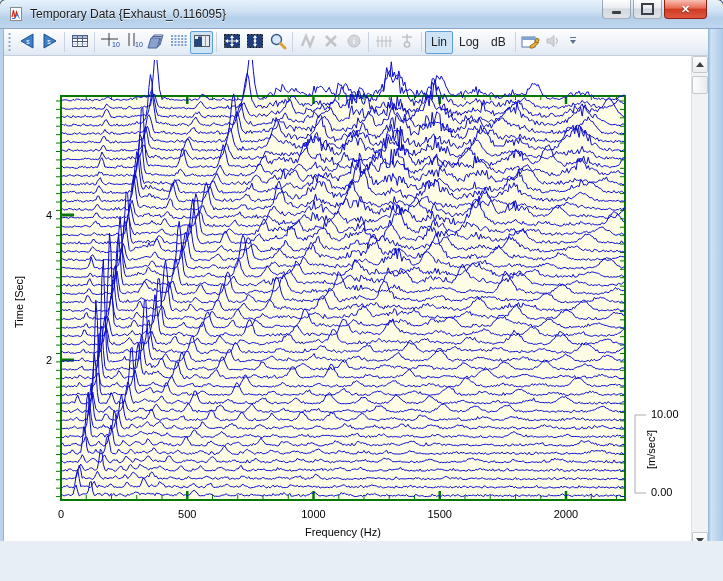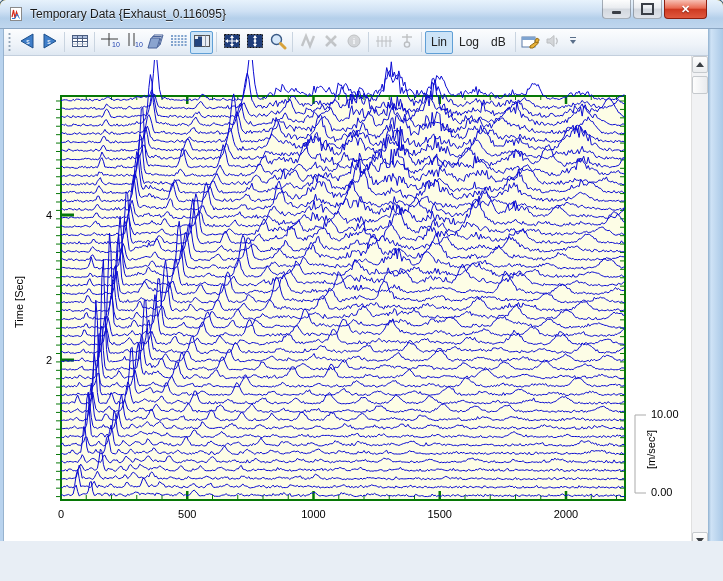--- a/index.html
+++ b/index.html
@@ -479,20 +479,21 @@
           <polyline points="57.0,381.0 58.5,381.5 60.0,381.4 61.5,379.7 63.1,381.1 64.6,381.2 66.1,379.2 67.6,380.1 69.1,379.9 70.6,380.3 72.2,380.3 73.7,379.9 75.2,380.5 76.7,381.3 78.2,379.6 79.7,379.5 81.2,369.4 82.8,343.0 84.3,336.1 85.8,362.1 87.3,378.5 88.8,380.8 90.3,379.7 91.8,380.9 93.4,380.8 94.9,379.1 96.4,377.4 97.9,377.5 99.4,378.3 100.9,381.1 102.5,378.5 104.0,378.6 105.5,380.1 107.0,376.8 108.5,367.2 110.0,354.2 111.5,358.3 113.1,373.2 114.6,379.7 116.1,379.9 117.6,380.7 119.1,379.8 120.6,380.8 122.1,379.3 123.7,378.8 125.2,379.7 126.7,380.5 128.2,380.2 129.7,379.5 131.2,378.4 132.8,378.5 134.3,377.0 135.8,375.9 137.3,375.5 138.8,376.6 140.3,377.2 141.8,377.5 143.4,378.5 144.9,377.2 146.4,377.6 147.9,377.8 149.4,375.7 150.9,376.7 152.4,376.8 154.0,377.8 155.5,378.0 157.0,379.9 158.5,379.6 160.0,379.1 161.5,378.9 163.1,376.7 164.6,378.5 166.1,379.6 167.6,380.3 169.1,380.8 170.6,380.7 172.1,380.8 173.7,380.9 175.2,380.7 176.7,381.5 178.2,381.1 179.7,380.8 181.2,380.5 182.7,381.3 184.3,380.7 185.8,380.3 187.3,378.0 188.8,375.0 190.3,374.0 191.8,374.8 193.3,378.0 194.9,378.2 196.4,380.1 197.9,381.5 199.4,381.1 200.9,380.0 202.4,381.0 204.0,380.7 205.5,380.7 207.0,381.2 208.5,381.3 210.0,380.9 211.5,379.4 213.0,379.1 214.6,378.1 216.1,377.4 217.6,375.4 219.1,377.3 220.6,377.5 222.1,379.7 223.7,380.7 225.2,379.7 226.7,381.4 228.2,381.2 229.7,381.1 231.2,380.4 232.7,381.3 234.3,381.6 235.8,380.7 237.3,381.0 238.8,380.3 240.3,379.3 241.8,378.9 243.3,379.4 244.9,379.4 246.4,378.5 247.9,379.7 249.4,379.9 250.9,380.7 252.4,380.7 253.9,379.9 255.5,380.5 257.0,381.6 258.5,381.6 260.0,380.2 261.5,380.2 263.0,380.7 264.6,380.3 266.1,380.9 267.6,379.3 269.1,378.5 270.6,379.5 272.1,379.0 273.6,379.9 275.2,380.9 276.7,381.1 278.2,381.0 279.7,380.4 281.2,381.0 282.7,380.5 284.3,381.0 285.8,381.3 287.3,381.6 288.8,381.0 290.3,381.1 291.8,380.9 293.3,380.4 294.9,379.0 296.4,379.6 297.9,378.1 299.4,380.0 300.9,379.9 302.4,380.4 303.9,378.4 305.5,380.8 307.0,380.9 308.5,380.1 310.0,381.3 311.5,381.3 313.0,380.0 314.6,380.9 316.1,380.5 317.6,379.5 319.1,379.3 320.6,379.5 322.1,379.4 323.6,379.4 325.2,379.3 326.7,380.2 328.2,379.3 329.7,380.1 331.2,380.0 332.7,380.5 334.2,380.4 335.8,380.6 337.3,380.0 338.8,380.0 340.3,381.1 341.8,379.8 343.3,381.3 344.9,379.4 346.4,379.9 347.9,378.1 349.4,378.9 350.9,378.7 352.4,377.6 353.9,377.4 355.5,380.1 357.0,380.6 358.5,380.2 360.0,380.2 361.5,381.5 363.0,380.8 364.5,379.3 366.1,381.4 367.6,380.1 369.1,380.9 370.6,380.0 372.1,380.9 373.6,379.3 375.1,378.1 376.7,379.4 378.2,379.2 379.7,377.8 381.2,378.9 382.7,380.5 384.2,380.9 385.8,380.9 387.3,380.4 388.8,381.0 390.3,380.7 391.8,380.4 393.3,381.0 394.8,380.8 396.4,381.4 397.9,380.3 399.4,379.4 400.9,380.2 402.4,379.5 403.9,379.0 405.4,380.3 407.0,379.9 408.5,379.2 410.0,381.0 411.5,380.8 413.0,380.6 414.5,381.1 416.1,381.2 417.6,381.6 419.1,381.4 420.6,381.1 422.1,380.5 423.6,381.1 425.1,380.7 426.7,380.5 428.2,378.6 429.7,379.7 431.2,379.7 432.7,378.7 434.2,378.4 435.8,379.2 437.3,380.3 438.8,380.8 440.3,381.4 441.8,380.1 443.3,380.9 444.8,379.6 446.4,380.5 447.9,381.5 449.4,379.9 450.9,380.6 452.4,380.6 453.9,379.4 455.4,379.1 457.0,380.2 458.5,379.1 460.0,380.0 461.5,380.3 463.0,379.9 464.5,380.5 466.1,381.3 467.6,380.7 469.1,381.3 470.6,381.6 472.1,380.9 473.6,380.9 475.1,381.0 476.7,379.4 478.2,381.3 479.7,381.3 481.2,381.4 482.7,381.6 484.2,380.8 485.7,379.9 487.3,380.4 488.8,381.6 490.3,380.4 491.8,380.7 493.3,381.0 494.8,380.9 496.4,381.1 497.9,381.5 499.4,381.0 500.9,380.0 502.4,379.8 503.9,379.3 505.4,378.2 507.0,376.9 508.5,376.6 510.0,375.6 511.5,376.7 513.0,377.7 514.5,378.2 516.0,378.5 517.6,379.1 519.1,380.3 520.6,380.6 522.1,378.8 523.6,381.1 525.1,380.5 526.6,380.1 528.2,379.9 529.7,381.1 531.2,380.4 532.7,381.0 534.2,381.0 535.7,381.2 537.3,380.7 538.8,381.1 540.3,380.7 541.8,380.9 543.3,379.7 544.8,381.1 546.3,380.8 547.9,380.3 549.4,381.5 550.9,381.5 552.4,381.4 553.9,380.5 555.4,380.5 557.0,379.8 558.5,380.9 560.0,379.3 561.5,379.4 563.0,378.2 564.5,378.7 566.0,379.6 567.6,380.5 569.1,380.5 570.6,380.5 572.1,380.5 573.6,380.7 575.1,380.4 576.6,381.5 578.2,380.6 579.7,381.6 581.2,380.6 582.7,381.4 584.2,380.0 585.7,381.2 587.3,380.6 588.8,379.9 590.3,380.4 591.8,380.9 593.3,381.4 594.8,380.8 596.3,380.2 597.9,381.6 599.4,379.6 600.9,380.4 602.4,381.4 603.9,380.1 605.4,380.8 606.9,381.4 608.5,379.5 610.0,379.9 611.5,380.7 613.0,378.8 614.5,380.0 616.0,379.1 617.5,380.4 619.1,379.9 620.6,380.0 "></polyline>
           <polyline points="57.0,389.1 58.5,386.9 60.0,389.6 61.5,389.8 63.1,389.6 64.6,389.1 66.1,389.6 67.6,388.2 69.1,387.8 70.6,387.7 72.2,387.2 73.7,389.0 75.2,389.0 76.7,389.8 78.2,386.7 79.7,385.9 81.2,381.1 82.8,381.0 84.3,386.1 85.8,389.4 87.3,389.8 88.8,389.7 90.3,388.9 91.8,389.1 93.4,386.7 94.9,385.1 96.4,387.8 97.9,388.3 99.4,390.0 100.9,389.4 102.5,388.1 104.0,384.3 105.5,375.4 107.0,369.1 108.5,374.6 110.0,385.4 111.5,389.5 113.1,388.7 114.6,389.6 116.1,388.9 117.6,387.3 119.1,384.3 120.6,386.1 122.1,387.1 123.7,388.7 125.2,389.8 126.7,389.3 128.2,387.8 129.7,387.2 131.2,385.4 132.8,385.9 134.3,386.0 135.8,386.4 137.3,388.2 138.8,388.6 140.3,387.8 141.8,386.8 143.4,382.8 144.9,383.7 146.4,385.8 147.9,388.0 149.4,388.9 150.9,388.9 152.4,388.7 154.0,387.9 155.5,386.5 157.0,386.3 158.5,386.0 160.0,388.0 161.5,387.7 163.1,387.7 164.6,389.4 166.1,387.3 167.6,389.5 169.1,389.8 170.6,389.7 172.1,389.1 173.7,388.0 175.2,389.2 176.7,389.1 178.2,387.3 179.7,384.5 181.2,381.7 182.7,380.2 184.3,384.7 185.8,386.1 187.3,389.2 188.8,389.1 190.3,388.9 191.8,389.8 193.3,389.4 194.9,389.9 196.4,389.3 197.9,388.4 199.4,390.0 200.9,389.9 202.4,389.4 204.0,386.3 205.5,386.6 207.0,384.9 208.5,386.5 210.0,387.5 211.5,388.4 213.0,388.7 214.6,389.7 216.1,389.2 217.6,390.1 219.1,389.1 220.6,389.9 222.1,388.6 223.7,387.0 225.2,388.2 226.7,389.2 228.2,388.0 229.7,387.1 231.2,387.0 232.7,386.7 234.3,386.0 235.8,387.2 237.3,388.6 238.8,389.6 240.3,389.7 241.8,389.3 243.3,390.0 244.9,389.7 246.4,388.5 247.9,389.6 249.4,387.3 250.9,388.8 252.4,387.6 253.9,386.7 255.5,384.2 257.0,382.1 258.5,384.4 260.0,386.0 261.5,388.1 263.0,388.5 264.6,388.4 266.1,388.8 267.6,388.9 269.1,389.3 270.6,388.9 272.1,389.6 273.6,389.9 275.2,389.0 276.7,386.3 278.2,385.5 279.7,386.9 281.2,385.8 282.7,385.8 284.3,386.0 285.8,387.4 287.3,387.8 288.8,389.4 290.3,389.2 291.8,388.7 293.3,390.0 294.9,389.3 296.4,388.9 297.9,387.7 299.4,389.2 300.9,389.1 302.4,389.3 303.9,387.0 305.5,387.7 307.0,386.7 308.5,387.0 310.0,387.7 311.5,388.7 313.0,388.8 314.6,389.8 316.1,389.9 317.6,389.9 319.1,389.6 320.6,389.0 322.1,388.4 323.6,389.2 325.2,388.0 326.7,387.7 328.2,387.8 329.7,386.6 331.2,384.6 332.7,386.2 334.2,385.4 335.8,387.4 337.3,387.2 338.8,389.3 340.3,387.9 341.8,389.4 343.3,388.9 344.9,388.3 346.4,390.0 347.9,387.2 349.4,389.5 350.9,389.2 352.4,386.5 353.9,385.3 355.5,386.1 357.0,387.4 358.5,386.4 360.0,387.6 361.5,387.0 363.0,389.0 364.5,388.5 366.1,389.3 367.6,389.8 369.1,388.7 370.6,389.0 372.1,389.4 373.6,388.5 375.1,389.7 376.7,389.2 378.2,389.4 379.7,387.9 381.2,388.4 382.7,388.9 384.2,387.5 385.8,389.1 387.3,387.0 388.8,387.6 390.3,388.0 391.8,388.8 393.3,388.9 394.8,389.5 396.4,388.8 397.9,388.2 399.4,387.6 400.9,387.2 402.4,386.6 403.9,386.8 405.4,385.7 407.0,385.2 408.5,385.6 410.0,385.1 411.5,387.0 413.0,387.7 414.5,388.3 416.1,389.4 417.6,389.5 419.1,389.9 420.6,389.7 422.1,386.7 423.6,389.4 425.1,389.4 426.7,389.0 428.2,388.3 429.7,387.3 431.2,387.0 432.7,387.9 434.2,387.6 435.8,387.3 437.3,388.8 438.8,389.2 440.3,388.0 441.8,389.7 443.3,388.3 444.8,388.3 446.4,388.5 447.9,389.0 449.4,389.6 450.9,389.2 452.4,389.4 453.9,390.0 455.4,389.1 457.0,388.8 458.5,388.8 460.0,388.4 461.5,389.1 463.0,387.9 464.5,389.1 466.1,389.8 467.6,389.8 469.1,389.3 470.6,389.6 472.1,388.9 473.6,389.6 475.1,389.6 476.7,389.5 478.2,388.7 479.7,388.5 481.2,388.3 482.7,388.3 484.2,388.8 485.7,388.5 487.3,388.2 488.8,388.5 490.3,389.7 491.8,389.7 493.3,389.6 494.8,389.3 496.4,390.0 497.9,389.3 499.4,390.0 500.9,388.8 502.4,388.3 503.9,389.7 505.4,389.9 507.0,389.7 508.5,387.7 510.0,389.2 511.5,389.0 513.0,389.2 514.5,389.3 516.0,387.5 517.6,389.6 519.1,389.6 520.6,389.7 522.1,388.0 523.6,389.5 525.1,388.3 526.6,388.0 528.2,388.6 529.7,388.7 531.2,387.9 532.7,387.1 534.2,388.0 535.7,387.8 537.3,387.3 538.8,386.6 540.3,389.2 541.8,389.6 543.3,389.6 544.8,388.7 546.3,388.8 547.9,388.6 549.4,389.5 550.9,389.4 552.4,389.8 553.9,389.9 555.4,389.0 557.0,388.8 558.5,390.1 560.0,389.5 561.5,389.9 563.0,390.0 564.5,389.7 566.0,390.0 567.6,389.1 569.1,389.8 570.6,388.7 572.1,388.7 573.6,387.6 575.1,387.6 576.6,385.1 578.2,384.6 579.7,386.3 581.2,386.0 582.7,385.4 584.2,384.8 585.7,385.3 587.3,387.3 588.8,386.7 590.3,388.1 591.8,387.0 593.3,389.4 594.8,388.1 596.3,389.7 597.9,389.2 599.4,389.8 600.9,389.2 602.4,388.8 603.9,389.3 605.4,387.2 606.9,388.2 608.5,388.1 610.0,390.1 611.5,388.6 613.0,389.0 614.5,390.0 616.0,390.0 617.5,389.2 619.1,388.0 620.6,389.7 "></polyline>
           <polyline points="57.0,398.2 58.5,397.5 60.0,398.3 61.5,398.2 63.1,397.8 64.6,396.3 66.1,397.0 67.6,394.2 69.1,394.3 70.6,396.7 72.2,397.7 73.7,398.2 75.2,396.3 76.7,396.3 78.2,386.6 79.7,370.6 81.2,372.9 82.8,391.0 84.3,396.3 85.8,396.0 87.3,396.9 88.8,397.4 90.3,396.4 91.8,393.4 93.4,396.1 94.9,396.1 96.4,397.7 97.9,397.4 99.4,396.9 100.9,393.1 102.5,382.1 104.0,379.6 105.5,386.9 107.0,395.6 108.5,397.5 110.0,397.5 111.5,398.1 113.1,396.3 114.6,393.0 116.1,395.0 117.6,396.4 119.1,396.6 120.6,397.7 122.1,397.7 123.7,397.0 125.2,394.8 126.7,392.9 128.2,394.5 129.7,396.3 131.2,397.7 132.8,395.8 134.3,397.0 135.8,396.3 137.3,396.7 138.8,395.4 140.3,395.1 141.8,396.7 143.4,397.0 144.9,395.9 146.4,395.0 147.9,394.6 149.4,391.9 150.9,392.6 152.4,395.1 154.0,396.6 155.5,397.5 157.0,397.3 158.5,396.3 160.0,396.0 161.5,396.2 163.1,397.9 164.6,397.7 166.1,396.8 167.6,396.3 169.1,397.7 170.6,396.3 172.1,395.6 173.7,394.1 175.2,395.0 176.7,396.6 178.2,397.4 179.7,396.6 181.2,397.3 182.7,398.0 184.3,398.3 185.8,396.9 187.3,398.3 188.8,396.9 190.3,397.7 191.8,396.3 193.3,396.8 194.9,395.3 196.4,394.7 197.9,395.1 199.4,395.4 200.9,397.0 202.4,396.7 204.0,398.3 205.5,398.4 207.0,395.7 208.5,396.1 210.0,398.4 211.5,398.3 213.0,397.0 214.6,397.3 216.1,395.4 217.6,394.2 219.1,391.7 220.6,389.9 222.1,392.1 223.7,394.7 225.2,395.6 226.7,396.6 228.2,398.1 229.7,397.9 231.2,398.2 232.7,398.4 234.3,398.4 235.8,395.9 237.3,395.9 238.8,397.5 240.3,395.4 241.8,394.2 243.3,393.2 244.9,394.8 246.4,395.2 247.9,396.3 249.4,397.2 250.9,398.4 252.4,397.0 253.9,396.5 255.5,397.3 257.0,396.1 258.5,397.7 260.0,397.7 261.5,397.4 263.0,396.8 264.6,396.1 266.1,394.1 267.6,394.5 269.1,394.9 270.6,395.8 272.1,396.0 273.6,395.1 275.2,396.8 276.7,397.6 278.2,397.8 279.7,398.0 281.2,397.0 282.7,396.9 284.3,396.9 285.8,397.0 287.3,395.9 288.8,395.4 290.3,395.1 291.8,395.8 293.3,395.1 294.9,395.6 296.4,397.2 297.9,396.2 299.4,397.2 300.9,397.2 302.4,397.7 303.9,397.0 305.5,397.0 307.0,396.5 308.5,395.2 310.0,395.3 311.5,394.1 313.0,393.6 314.6,393.0 316.1,393.8 317.6,395.5 319.1,396.0 320.6,397.0 322.1,397.2 323.6,396.9 325.2,398.0 326.7,396.8 328.2,396.6 329.7,396.4 331.2,397.5 332.7,397.1 334.2,394.8 335.8,394.8 337.3,395.7 338.8,395.9 340.3,395.0 341.8,396.8 343.3,396.7 344.9,396.5 346.4,398.0 347.9,397.6 349.4,398.0 350.9,397.7 352.4,398.0 353.9,395.6 355.5,396.5 357.0,396.6 358.5,396.6 360.0,394.5 361.5,396.8 363.0,397.0 364.5,395.1 366.1,397.2 367.6,397.5 369.1,398.2 370.6,397.0 372.1,398.3 373.6,398.1 375.1,397.4 376.7,397.2 378.2,397.6 379.7,396.7 381.2,395.2 382.7,394.3 384.2,397.4 385.8,396.4 387.3,396.6 388.8,397.6 390.3,398.0 391.8,397.9 393.3,398.1 394.8,398.0 396.4,398.1 397.9,397.6 399.4,397.6 400.9,396.9 402.4,396.8 403.9,396.1 405.4,394.7 407.0,395.5 408.5,395.5 410.0,395.7 411.5,396.9 413.0,397.2 414.5,397.2 416.1,396.9 417.6,397.5 419.1,397.8 420.6,397.7 422.1,398.1 423.6,397.9 425.1,398.1 426.7,397.4 428.2,397.6 429.7,398.1 431.2,398.3 432.7,397.2 434.2,397.8 435.8,398.3 437.3,398.0 438.8,396.7 440.3,397.5 441.8,397.5 443.3,396.3 444.8,397.8 446.4,396.8 447.9,397.9 449.4,396.0 450.9,396.9 452.4,395.2 453.9,397.2 455.4,397.5 457.0,396.2 458.5,397.1 460.0,396.3 461.5,397.8 463.0,397.3 464.5,397.4 466.1,396.6 467.6,397.2 469.1,398.1 470.6,397.0 472.1,397.9 473.6,397.9 475.1,396.2 476.7,397.9 478.2,397.3 479.7,398.1 481.2,396.7 482.7,398.0 484.2,398.3 485.7,397.9 487.3,397.3 488.8,397.2 490.3,396.4 491.8,397.5 493.3,396.8 494.8,397.0 496.4,397.7 497.9,395.9 499.4,397.6 500.9,397.5 502.4,397.0 503.9,396.3 505.4,397.5 507.0,398.0 508.5,396.7 510.0,396.4 511.5,398.3 513.0,398.0 514.5,398.1 516.0,397.0 517.6,397.2 519.1,397.8 520.6,396.6 522.1,397.8 523.6,398.4 525.1,396.2 526.6,398.5 528.2,398.5 529.7,398.3 531.2,396.3 532.7,396.1 534.2,398.1 535.7,396.8 537.3,397.0 538.8,396.7 540.3,397.8 541.8,397.4 543.3,396.8 544.8,397.4 546.3,397.3 547.9,396.4 549.4,397.2 550.9,396.7 552.4,396.2 553.9,397.3 555.4,397.5 557.0,398.2 558.5,398.3 560.0,397.9 561.5,397.3 563.0,396.2 564.5,397.9 566.0,397.9 567.6,397.4 569.1,397.5 570.6,397.3 572.1,397.5 573.6,397.9 575.1,397.5 576.6,398.0 578.2,397.5 579.7,397.3 581.2,395.8 582.7,397.4 584.2,395.7 585.7,396.9 587.3,394.5 588.8,394.7 590.3,395.3 591.8,394.7 593.3,394.8 594.8,394.7 596.3,395.2 597.9,394.2 599.4,395.3 600.9,394.7 602.4,397.3 603.9,396.9 605.4,396.1 606.9,397.0 608.5,397.5 610.0,397.2 611.5,398.5 613.0,397.4 614.5,397.7 616.0,398.4 617.5,396.4 619.1,398.3 620.6,397.2 "></polyline>
           <polyline points="57.0,405.0 58.5,405.3 60.0,406.8 61.5,406.7 63.1,405.5 64.6,405.9 66.1,405.4 67.6,405.7 69.1,406.2 70.6,405.5 72.2,405.7 73.7,406.5 75.2,404.0 76.7,402.6 78.2,398.7 79.7,400.9 81.2,405.0 82.8,406.5 84.3,405.5 85.8,404.3 87.3,403.0 88.8,402.4 90.3,402.9 91.8,403.8 93.4,405.9 94.9,405.3 96.4,406.5 97.9,404.1 99.4,399.8 100.9,399.2 102.5,402.9 104.0,404.8 105.5,406.6 107.0,406.7 108.5,404.4 110.0,403.8 111.5,404.3 113.1,403.9 114.6,406.2 116.1,406.8 117.6,405.9 119.1,404.9 120.6,402.0 122.1,400.0 123.7,401.8 125.2,402.9 126.7,404.0 128.2,406.3 129.7,405.6 131.2,402.5 132.8,403.1 134.3,403.7 135.8,404.7 137.3,405.4 138.8,404.7 140.3,404.2 141.8,402.2 143.4,400.2 144.9,400.0 146.4,402.1 147.9,404.1 149.4,405.4 150.9,404.0 152.4,404.1 154.0,406.0 155.5,404.8 157.0,405.2 158.5,405.4 160.0,405.7 161.5,405.0 163.1,401.1 164.6,400.2 166.1,400.0 167.6,402.4 169.1,404.8 170.6,405.7 172.1,406.3 173.7,406.9 175.2,406.0 176.7,406.7 178.2,405.7 179.7,404.6 181.2,405.5 182.7,403.7 184.3,404.4 185.8,404.5 187.3,403.8 188.8,404.6 190.3,404.7 191.8,405.6 193.3,406.7 194.9,406.2 196.4,405.6 197.9,405.1 199.4,405.5 200.9,406.3 202.4,406.6 204.0,404.6 205.5,402.9 207.0,401.5 208.5,400.7 210.0,401.7 211.5,403.4 213.0,405.8 214.6,405.3 216.1,406.1 217.6,406.0 219.1,405.0 220.6,405.6 222.1,406.0 223.7,406.2 225.2,404.6 226.7,405.9 228.2,404.4 229.7,404.3 231.2,403.9 232.7,405.8 234.3,405.2 235.8,406.7 237.3,406.1 238.8,406.5 240.3,405.9 241.8,406.8 243.3,403.8 244.9,406.6 246.4,406.5 247.9,404.4 249.4,404.8 250.9,402.6 252.4,402.7 253.9,404.1 255.5,405.0 257.0,406.2 258.5,405.7 260.0,405.6 261.5,406.8 263.0,405.7 264.6,406.3 266.1,406.5 267.6,406.1 269.1,404.2 270.6,404.7 272.1,403.5 273.6,404.2 275.2,405.2 276.7,405.3 278.2,405.7 279.7,405.0 281.2,406.4 282.7,406.7 284.3,406.2 285.8,405.0 287.3,405.8 288.8,405.7 290.3,405.2 291.8,404.5 293.3,402.4 294.9,403.5 296.4,403.8 297.9,404.3 299.4,403.2 300.9,405.1 302.4,405.4 303.9,405.8 305.5,406.2 307.0,405.3 308.5,406.2 310.0,405.6 311.5,403.2 313.0,404.8 314.6,404.7 316.1,403.1 317.6,403.5 319.1,404.5 320.6,405.4 322.1,405.5 323.6,405.1 325.2,406.0 326.7,406.9 328.2,405.5 329.7,406.5 331.2,405.9 332.7,405.0 334.2,405.5 335.8,404.6 337.3,405.4 338.8,405.3 340.3,405.2 341.8,405.2 343.3,405.7 344.9,405.0 346.4,406.5 347.9,406.2 349.4,405.5 350.9,405.4 352.4,403.9 353.9,405.2 355.5,404.9 357.0,404.9 358.5,404.3 360.0,404.6 361.5,403.4 363.0,405.5 364.5,405.0 366.1,405.6 367.6,405.9 369.1,405.2 370.6,405.9 372.1,406.1 373.6,406.2 375.1,405.0 376.7,404.5 378.2,403.5 379.7,402.2 381.2,402.5 382.7,403.2 384.2,402.6 385.8,403.5 387.3,404.4 388.8,405.9 390.3,405.6 391.8,405.8 393.3,405.6 394.8,405.4 396.4,405.1 397.9,406.1 399.4,405.9 400.9,406.1 402.4,406.2 403.9,406.2 405.4,406.7 407.0,404.9 408.5,405.5 410.0,406.5 411.5,406.4 413.0,405.3 414.5,406.5 416.1,405.7 417.6,405.7 419.1,405.3 420.6,404.9 422.1,403.8 423.6,404.2 425.1,403.2 426.7,403.5 428.2,403.6 429.7,404.7 431.2,404.9 432.7,405.4 434.2,405.8 435.8,406.8 437.3,406.1 438.8,406.7 440.3,406.3 441.8,406.7 443.3,405.9 444.8,406.5 446.4,406.2 447.9,405.3 449.4,405.8 450.9,405.1 452.4,406.1 453.9,406.2 455.4,405.9 457.0,406.2 458.5,405.4 460.0,404.9 461.5,405.3 463.0,403.6 464.5,402.8 466.1,402.9 467.6,402.3 469.1,402.1 470.6,403.9 472.1,403.9 473.6,403.1 475.1,404.1 476.7,404.3 478.2,404.5 479.7,405.8 481.2,405.6 482.7,405.2 484.2,406.7 485.7,406.3 487.3,405.3 488.8,405.8 490.3,404.6 491.8,406.7 493.3,406.1 494.8,406.5 496.4,406.6 497.9,406.6 499.4,406.4 500.9,405.5 502.4,406.4 503.9,406.4 505.4,406.1 507.0,405.5 508.5,403.3 510.0,403.7 511.5,404.9 513.0,404.8 514.5,405.5 516.0,405.5 517.6,405.5 519.1,404.8 520.6,406.2 522.1,406.7 523.6,406.7 525.1,406.5 526.6,406.4 528.2,405.7 529.7,406.2 531.2,406.2 532.7,405.9 534.2,406.5 535.7,405.9 537.3,406.6 538.8,404.8 540.3,403.9 541.8,406.4 543.3,406.0 544.8,406.0 546.3,405.3 547.9,403.0 549.4,404.1 550.9,402.1 552.4,403.8 553.9,402.8 555.4,403.8 557.0,403.9 558.5,403.2 560.0,404.5 561.5,404.8 563.0,405.9 564.5,406.2 566.0,404.6 567.6,406.5 569.1,404.5 570.6,405.6 572.1,405.9 573.6,405.9 575.1,406.0 576.6,405.9 578.2,406.4 579.7,406.8 581.2,406.0 582.7,406.8 584.2,405.5 585.7,404.6 587.3,405.1 588.8,405.7 590.3,405.3 591.8,406.5 593.3,405.3 594.8,405.1 596.3,405.6 597.9,405.1 599.4,406.6 600.9,406.4 602.4,404.2 603.9,406.7 605.4,405.8 606.9,406.6 608.5,406.9 610.0,403.9 611.5,406.4 613.0,406.8 614.5,406.2 616.0,405.8 617.5,406.8 619.1,405.5 620.6,405.9 "></polyline>
           <polyline points="57.0,414.0 58.5,414.8 60.0,414.7 61.5,413.6 63.1,415.2 64.6,413.0 66.1,413.0 67.6,413.4 69.1,414.9 70.6,414.5 72.2,415.1 73.7,413.6 75.2,411.8 76.7,408.1 78.2,410.2 79.7,413.1 81.2,414.7 82.8,413.7 84.3,413.6 85.8,412.2 87.3,411.8 88.8,412.6 90.3,414.0 91.8,413.9 93.4,412.4 94.9,404.1 96.4,393.0 97.9,395.6 99.4,408.3 100.9,413.7 102.5,414.9 104.0,412.4 105.5,412.8 107.0,413.2 108.5,413.3 110.0,414.9 111.5,415.2 113.1,413.7 114.6,412.0 116.1,410.4 117.6,410.4 119.1,413.4 120.6,413.6 122.1,414.8 123.7,413.0 125.2,409.5 126.7,408.5 128.2,410.5 129.7,412.2 131.2,412.9 132.8,412.8 134.3,411.1 135.8,408.2 137.3,409.4 138.8,410.2 140.3,411.3 141.8,411.6 143.4,412.7 144.9,414.1 146.4,411.9 147.9,413.1 149.4,411.7 150.9,411.6 152.4,412.0 154.0,411.7 155.5,409.9 157.0,410.5 158.5,412.1 160.0,412.8 161.5,414.2 163.1,413.1 164.6,414.3 166.1,414.8 167.6,414.7 169.1,414.8 170.6,414.9 172.1,413.8 173.7,413.2 175.2,411.1 176.7,409.8 178.2,410.4 179.7,412.8 181.2,414.0 182.7,414.3 184.3,415.1 185.8,414.8 187.3,415.3 188.8,412.7 190.3,413.9 191.8,413.4 193.3,412.8 194.9,411.8 196.4,409.5 197.9,411.4 199.4,412.9 200.9,414.3 202.4,414.8 204.0,414.7 205.5,414.7 207.0,414.8 208.5,414.0 210.0,414.6 211.5,414.2 213.0,412.3 214.6,411.8 216.1,411.6 217.6,411.3 219.1,412.5 220.6,413.2 222.1,414.4 223.7,413.7 225.2,414.2 226.7,414.3 228.2,414.4 229.7,414.9 231.2,414.4 232.7,412.7 234.3,412.9 235.8,410.5 237.3,409.4 238.8,413.0 240.3,413.5 241.8,413.9 243.3,415.1 244.9,414.7 246.4,414.8 247.9,414.0 249.4,413.1 250.9,414.5 252.4,414.4 253.9,413.1 255.5,413.5 257.0,413.6 258.5,413.5 260.0,412.9 261.5,414.0 263.0,414.6 264.6,414.4 266.1,414.7 267.6,414.8 269.1,413.8 270.6,414.0 272.1,414.5 273.6,411.5 275.2,413.8 276.7,412.1 278.2,413.7 279.7,413.5 281.2,414.4 282.7,414.5 284.3,415.0 285.8,413.4 287.3,415.3 288.8,414.6 290.3,414.6 291.8,414.6 293.3,414.2 294.9,413.2 296.4,413.0 297.9,413.7 299.4,414.1 300.9,412.9 302.4,414.2 303.9,414.0 305.5,413.4 307.0,415.0 308.5,413.2 310.0,414.1 311.5,414.7 313.0,413.5 314.6,413.6 316.1,413.7 317.6,412.0 319.1,414.6 320.6,412.9 322.1,413.4 323.6,414.8 325.2,413.9 326.7,412.9 328.2,414.3 329.7,413.7 331.2,412.5 332.7,412.5 334.2,412.6 335.8,411.4 337.3,412.0 338.8,412.7 340.3,412.6 341.8,414.0 343.3,414.7 344.9,414.5 346.4,414.8 347.9,413.3 349.4,413.3 350.9,412.9 352.4,413.4 353.9,413.4 355.5,412.0 357.0,411.3 358.5,413.4 360.0,413.4 361.5,413.8 363.0,415.0 364.5,414.4 366.1,415.2 367.6,415.0 369.1,415.2 370.6,414.7 372.1,414.9 373.6,414.6 375.1,414.0 376.7,413.6 378.2,414.0 379.7,415.1 381.2,414.9 382.7,414.9 384.2,414.2 385.8,413.1 387.3,413.9 388.8,413.8 390.3,413.5 391.8,413.3 393.3,413.1 394.8,413.1 396.4,411.2 397.9,413.5 399.4,413.3 400.9,414.3 402.4,414.1 403.9,414.5 405.4,415.1 407.0,414.2 408.5,414.7 410.0,415.0 411.5,414.8 413.0,413.8 414.5,415.2 416.1,413.0 417.6,415.2 419.1,414.9 420.6,415.2 422.1,414.8 423.6,413.5 425.1,415.1 426.7,413.5 428.2,414.0 429.7,414.2 431.2,414.2 432.7,413.1 434.2,413.0 435.8,413.4 437.3,413.2 438.8,413.7 440.3,414.1 441.8,414.5 443.3,414.7 444.8,414.3 446.4,413.1 447.9,414.6 449.4,412.3 450.9,414.6 452.4,414.1 453.9,413.8 455.4,414.8 457.0,415.0 458.5,414.5 460.0,414.4 461.5,415.0 463.0,415.1 464.5,413.4 466.1,414.2 467.6,414.8 469.1,414.4 470.6,414.5 472.1,413.3 473.6,414.0 475.1,412.7 476.7,412.5 478.2,413.9 479.7,413.0 481.2,414.0 482.7,414.0 484.2,414.6 485.7,413.4 487.3,415.0 488.8,412.8 490.3,415.2 491.8,414.2 493.3,414.3 494.8,412.8 496.4,415.0 497.9,414.4 499.4,415.2 500.9,414.5 502.4,413.1 503.9,412.6 505.4,414.8 507.0,414.7 508.5,414.6 510.0,414.6 511.5,413.1 513.0,413.6 514.5,414.3 516.0,414.2 517.6,414.1 519.1,414.0 520.6,414.5 522.1,413.8 523.6,413.8 525.1,414.5 526.6,414.4 528.2,413.5 529.7,414.8 531.2,414.9 532.7,414.6 534.2,415.3 535.7,414.8 537.3,414.1 538.8,414.7 540.3,415.2 541.8,414.3 543.3,414.1 544.8,415.3 546.3,413.4 547.9,413.5 549.4,414.6 550.9,414.4 552.4,413.1 553.9,412.8 555.4,414.9 557.0,413.3 558.5,413.9 560.0,415.3 561.5,415.3 563.0,414.5 564.5,415.0 566.0,415.2 567.6,413.6 569.1,414.1 570.6,415.2 572.1,414.9 573.6,413.5 575.1,413.5 576.6,414.4 578.2,414.1 579.7,414.9 581.2,413.3 582.7,415.3 584.2,413.6 585.7,414.8 587.3,414.4 588.8,413.7 590.3,412.8 591.8,414.7 593.3,413.5 594.8,414.8 596.3,415.0 597.9,414.1 599.4,415.2 600.9,413.2 602.4,414.6 603.9,414.1 605.4,414.6 606.9,415.2 608.5,414.4 610.0,414.7 611.5,414.9 613.0,414.4 614.5,414.2 616.0,413.4 617.5,415.3 619.1,414.1 620.6,414.4 "></polyline>
           <polyline points="57.0,422.4 58.5,422.9 60.0,422.6 61.5,422.8 63.1,423.6 64.6,422.1 66.1,422.1 67.6,422.6 69.1,422.3 70.6,422.0 72.2,421.2 73.7,415.5 75.2,409.2 76.7,413.7 78.2,422.2 79.7,420.8 81.2,422.5 82.8,422.5 84.3,422.1 85.8,421.9 87.3,422.8 88.8,423.4 90.3,421.6 91.8,418.5 93.4,415.2 94.9,417.9 96.4,421.0 97.9,421.9 99.4,423.4 100.9,421.3 102.5,422.2 104.0,422.7 105.5,421.9 107.0,421.8 108.5,422.2 110.0,421.1 111.5,419.8 113.1,421.2 114.6,422.7 116.1,422.5 117.6,421.8 119.1,421.3 120.6,418.7 122.1,419.6 123.7,422.6 125.2,421.2 126.7,419.4 128.2,416.8 129.7,416.4 131.2,417.7 132.8,419.1 134.3,421.5 135.8,421.7 137.3,421.0 138.8,421.7 140.3,422.2 141.8,421.5 143.4,419.5 144.9,420.9 146.4,417.0 147.9,415.9 149.4,417.7 150.9,420.8 152.4,420.1 154.0,422.7 155.5,422.6 157.0,422.0 158.5,423.2 160.0,422.0 161.5,422.6 163.1,422.9 164.6,421.8 166.1,420.8 167.6,421.2 169.1,422.0 170.6,422.1 172.1,422.9 173.7,422.7 175.2,421.9 176.7,423.6 178.2,423.6 179.7,423.5 181.2,422.1 182.7,422.5 184.3,420.3 185.8,421.7 187.3,422.4 188.8,422.7 190.3,422.4 191.8,422.9 193.3,422.7 194.9,422.3 196.4,422.1 197.9,422.7 199.4,421.6 200.9,421.1 202.4,420.2 204.0,420.7 205.5,421.4 207.0,422.2 208.5,423.1 210.0,422.6 211.5,421.2 213.0,423.0 214.6,423.1 216.1,422.4 217.6,421.4 219.1,422.3 220.6,420.8 222.1,421.5 223.7,420.9 225.2,423.2 226.7,423.1 228.2,422.1 229.7,422.8 231.2,423.1 232.7,422.4 234.3,422.9 235.8,422.4 237.3,420.0 238.8,420.4 240.3,420.2 241.8,421.6 243.3,422.2 244.9,420.7 246.4,423.0 247.9,422.2 249.4,423.2 250.9,422.0 252.4,422.0 253.9,423.0 255.5,422.9 257.0,422.8 258.5,421.5 260.0,421.7 261.5,422.9 263.0,422.5 264.6,423.2 266.1,422.6 267.6,423.7 269.1,422.2 270.6,422.9 272.1,421.9 273.6,421.5 275.2,421.0 276.7,421.4 278.2,422.2 279.7,421.5 281.2,422.2 282.7,421.7 284.3,422.1 285.8,423.5 287.3,422.1 288.8,422.0 290.3,421.1 291.8,420.5 293.3,421.1 294.9,420.7 296.4,419.8 297.9,422.4 299.4,421.8 300.9,423.2 302.4,423.3 303.9,421.5 305.5,423.1 307.0,421.5 308.5,421.9 310.0,419.9 311.5,418.0 313.0,419.1 314.6,419.8 316.1,421.9 317.6,422.4 319.1,423.2 320.6,421.9 322.1,423.6 323.6,423.5 325.2,422.5 326.7,423.0 328.2,421.3 329.7,422.4 331.2,422.4 332.7,421.8 334.2,422.0 335.8,422.4 337.3,422.9 338.8,423.6 340.3,423.0 341.8,423.7 343.3,422.6 344.9,423.2 346.4,423.0 347.9,423.4 349.4,423.0 350.9,422.4 352.4,422.6 353.9,423.1 355.5,423.2 357.0,422.1 358.5,423.4 360.0,422.2 361.5,422.9 363.0,421.3 364.5,421.8 366.1,421.6 367.6,422.1 369.1,421.8 370.6,422.3 372.1,422.7 373.6,421.9 375.1,421.8 376.7,422.3 378.2,422.7 379.7,422.2 381.2,422.7 382.7,423.7 384.2,422.4 385.8,422.7 387.3,423.6 388.8,423.7 390.3,423.1 391.8,420.8 393.3,421.8 394.8,423.4 396.4,422.8 397.9,422.7 399.4,422.9 400.9,422.9 402.4,422.8 403.9,422.6 405.4,422.5 407.0,422.6 408.5,422.9 410.0,423.0 411.5,421.6 413.0,422.5 414.5,421.7 416.1,422.6 417.6,423.7 419.1,422.4 420.6,423.3 422.1,423.5 423.6,422.2 425.1,422.8 426.7,423.6 428.2,422.4 429.7,423.4 431.2,423.4 432.7,422.5 434.2,422.8 435.8,422.9 437.3,422.8 438.8,422.1 440.3,421.2 441.8,420.3 443.3,421.0 444.8,421.8 446.4,422.9 447.9,421.7 449.4,422.1 450.9,422.3 452.4,421.4 453.9,423.4 455.4,422.2 457.0,421.7 458.5,423.6 460.0,423.3 461.5,423.6 463.0,423.3 464.5,422.7 466.1,422.4 467.6,422.0 469.1,422.3 470.6,422.6 472.1,421.7 473.6,423.0 475.1,422.8 476.7,422.5 478.2,421.7 479.7,422.6 481.2,422.9 482.7,423.4 484.2,422.8 485.7,422.9 487.3,422.9 488.8,423.7 490.3,423.0 491.8,423.7 493.3,421.8 494.8,422.4 496.4,422.8 497.9,423.4 499.4,423.5 500.9,423.0 502.4,422.5 503.9,423.3 505.4,422.9 507.0,423.3 508.5,423.7 510.0,422.9 511.5,421.4 513.0,423.6 514.5,422.1 516.0,423.7 517.6,423.7 519.1,423.1 520.6,422.7 522.1,423.4 523.6,423.2 525.1,422.7 526.6,423.4 528.2,423.6 529.7,422.6 531.2,423.5 532.7,423.5 534.2,422.2 535.7,422.5 537.3,422.7 538.8,423.2 540.3,422.9 541.8,423.1 543.3,422.9 544.8,421.7 546.3,422.9 547.9,423.6 549.4,422.2 550.9,421.4 552.4,423.3 553.9,423.7 555.4,422.7 557.0,422.5 558.5,422.2 560.0,421.2 561.5,423.2 563.0,423.3 564.5,421.9 566.0,423.0 567.6,422.2 569.1,423.5 570.6,423.5 572.1,422.9 573.6,421.5 575.1,422.3 576.6,423.2 578.2,422.3 579.7,422.5 581.2,422.6 582.7,422.4 584.2,423.6 585.7,422.7 587.3,423.6 588.8,422.6 590.3,422.7 591.8,422.3 593.3,423.4 594.8,423.1 596.3,423.7 597.9,423.1 599.4,423.0 600.9,423.7 602.4,423.6 603.9,421.8 605.4,423.3 606.9,422.7 608.5,422.5 610.0,422.8 611.5,422.3 613.0,422.1 614.5,423.6 616.0,423.7 617.5,423.4 619.1,422.3 620.6,423.5 "></polyline>
           <polyline points="57.0,431.2 58.5,431.7 60.0,430.1 61.5,430.8 63.1,429.2 64.6,431.2 66.1,431.3 67.6,431.2 69.1,432.0 70.6,429.8 72.2,419.1 73.7,413.4 75.2,422.4 76.7,430.5 78.2,430.0 79.7,430.1 81.2,430.4 82.8,430.0 84.3,430.4 85.8,431.9 87.3,430.4 88.8,427.3 90.3,425.3 91.8,429.2 93.4,431.6 94.9,429.0 96.4,430.1 97.9,430.2 99.4,430.8 100.9,431.6 102.5,430.0 104.0,430.7 105.5,428.4 107.0,428.0 108.5,429.3 110.0,431.4 111.5,430.6 113.1,431.6 114.6,431.1 116.1,431.2 117.6,431.5 119.1,430.8 120.6,429.7 122.1,426.5 123.7,426.4 125.2,428.8 126.7,430.1 128.2,429.6 129.7,431.1 131.2,430.4 132.8,430.9 134.3,430.4 135.8,430.4 137.3,427.0 138.8,422.4 140.3,422.6 141.8,425.4 143.4,428.4 144.9,430.9 146.4,429.6 147.9,428.5 149.4,430.3 150.9,430.4 152.4,430.2 154.0,428.5 155.5,425.6 157.0,426.9 158.5,427.9 160.0,428.5 161.5,431.2 163.1,430.8 164.6,430.0 166.1,430.4 167.6,431.4 169.1,430.9 170.6,429.1 172.1,430.6 173.7,430.2 175.2,431.4 176.7,431.7 178.2,431.9 179.7,430.0 181.2,431.1 182.7,431.5 184.3,431.2 185.8,429.4 187.3,429.1 188.8,427.9 190.3,427.7 191.8,429.9 193.3,430.5 194.9,431.7 196.4,430.8 197.9,430.3 199.4,431.9 200.9,431.3 202.4,429.3 204.0,428.4 205.5,428.1 207.0,427.1 208.5,430.4 210.0,431.4 211.5,431.4 213.0,431.0 214.6,431.1 216.1,429.9 217.6,430.7 219.1,429.9 220.6,429.6 222.1,428.4 223.7,428.3 225.2,429.8 226.7,430.7 228.2,430.5 229.7,431.2 231.2,430.7 232.7,429.9 234.3,431.3 235.8,430.6 237.3,429.8 238.8,427.9 240.3,429.7 241.8,430.0 243.3,430.3 244.9,431.6 246.4,432.0 247.9,431.6 249.4,431.5 250.9,431.0 252.4,430.4 253.9,430.1 255.5,429.6 257.0,431.0 258.5,429.9 260.0,429.6 261.5,431.4 263.0,432.0 264.6,430.5 266.1,432.0 267.6,430.7 269.1,429.1 270.6,431.0 272.1,430.1 273.6,429.7 275.2,431.0 276.7,430.0 278.2,431.8 279.7,431.5 281.2,431.6 282.7,431.5 284.3,431.0 285.8,428.8 287.3,429.1 288.8,429.5 290.3,430.0 291.8,430.3 293.3,429.4 294.9,430.9 296.4,430.0 297.9,430.4 299.4,431.1 300.9,430.3 302.4,430.5 303.9,429.6 305.5,430.1 307.0,430.5 308.5,431.2 310.0,430.0 311.5,430.7 313.0,431.3 314.6,430.2 316.1,432.1 317.6,431.4 319.1,431.1 320.6,431.7 322.1,431.3 323.6,431.1 325.2,431.8 326.7,431.0 328.2,431.6 329.7,429.7 331.2,429.8 332.7,431.2 334.2,430.6 335.8,430.3 337.3,429.8 338.8,429.1 340.3,428.7 341.8,430.4 343.3,430.8 344.9,430.0 346.4,432.0 347.9,430.2 349.4,431.8 350.9,430.9 352.4,430.6 353.9,431.6 355.5,430.4 357.0,429.2 358.5,430.9 360.0,431.7 361.5,429.9 363.0,431.2 364.5,430.1 366.1,429.8 367.6,428.8 369.1,429.4 370.6,429.7 372.1,429.8 373.6,430.7 375.1,431.3 376.7,430.1 378.2,431.8 379.7,431.9 381.2,431.6 382.7,431.4 384.2,430.6 385.8,431.2 387.3,431.4 388.8,431.2 390.3,432.2 391.8,430.0 393.3,430.8 394.8,431.4 396.4,431.5 397.9,431.8 399.4,430.6 400.9,430.6 402.4,430.3 403.9,431.4 405.4,429.9 407.0,429.2 408.5,431.2 410.0,430.4 411.5,430.3 413.0,431.8 414.5,431.1 416.1,430.7 417.6,431.6 419.1,431.8 420.6,430.3 422.1,430.4 423.6,431.7 425.1,431.1 426.7,431.5 428.2,431.7 429.7,431.8 431.2,430.9 432.7,431.4 434.2,430.4 435.8,431.3 437.3,430.2 438.8,431.0 440.3,431.0 441.8,430.8 443.3,431.4 444.8,431.7 446.4,430.4 447.9,432.0 449.4,431.3 450.9,431.0 452.4,430.2 453.9,431.8 455.4,430.4 457.0,432.0 458.5,430.9 460.0,430.0 461.5,430.5 463.0,431.5 464.5,431.7 466.1,430.1 467.6,430.8 469.1,431.7 470.6,431.2 472.1,430.6 473.6,430.8 475.1,430.8 476.7,431.5 478.2,432.1 479.7,430.1 481.2,430.0 482.7,431.3 484.2,431.8 485.7,431.0 487.3,431.0 488.8,431.1 490.3,431.8 491.8,432.0 493.3,431.1 494.8,431.2 496.4,431.0 497.9,430.8 499.4,431.4 500.9,431.3 502.4,430.8 503.9,430.7 505.4,429.9 507.0,430.6 508.5,430.3 510.0,431.9 511.5,430.5 513.0,432.0 514.5,431.9 516.0,432.0 517.6,431.8 519.1,430.1 520.6,432.0 522.1,431.4 523.6,431.2 525.1,431.6 526.6,431.6 528.2,431.4 529.7,431.4 531.2,430.7 532.7,429.4 534.2,431.6 535.7,431.5 537.3,430.9 538.8,431.9 540.3,432.1 541.8,432.0 543.3,431.8 544.8,431.0 546.3,431.0 547.9,431.7 549.4,431.9 550.9,431.9 552.4,431.6 553.9,431.3 555.4,432.0 557.0,430.1 558.5,431.4 560.0,430.8 561.5,430.5 563.0,431.2 564.5,431.7 566.0,432.1 567.6,431.0 569.1,430.6 570.6,431.8 572.1,431.5 573.6,432.0 575.1,429.6 576.6,431.5 578.2,430.3 579.7,431.5 581.2,430.8 582.7,431.3 584.2,431.4 585.7,431.9 587.3,431.5 588.8,430.9 590.3,431.3 591.8,432.0 593.3,432.1 594.8,430.1 596.3,431.5 597.9,431.2 599.4,431.1 600.9,431.7 602.4,431.0 603.9,431.6 605.4,432.1 606.9,431.4 608.5,431.3 610.0,431.7 611.5,432.0 613.0,431.6 614.5,430.2 616.0,432.0 617.5,430.9 619.1,430.6 620.6,432.1 "></polyline>
           <polyline points="57.0,439.1 58.5,438.9 60.0,440.0 61.5,439.3 63.1,438.9 64.6,438.4 66.1,439.5 67.6,439.2 69.1,438.0 70.6,431.7 72.2,429.1 73.7,435.5 75.2,439.9 76.7,439.0 78.2,438.2 79.7,437.7 81.2,438.0 82.8,437.8 84.3,434.9 85.8,426.3 87.3,425.5 88.8,435.3 90.3,439.4 91.8,439.2 93.4,437.5 94.9,437.8 96.4,437.8 97.9,439.8 99.4,438.2 100.9,437.1 102.5,437.4 104.0,438.0 105.5,440.2 107.0,437.6 108.5,438.9 110.0,437.5 111.5,439.9 113.1,439.5 114.6,438.3 116.1,437.9 117.6,438.4 119.1,439.4 120.6,440.0 122.1,440.3 123.7,438.2 125.2,439.3 126.7,438.1 128.2,437.9 129.7,437.2 131.2,436.0 132.8,436.3 134.3,436.5 135.8,438.8 137.3,437.4 138.8,437.5 140.3,437.9 141.8,438.6 143.4,437.0 144.9,437.4 146.4,437.8 147.9,437.8 149.4,437.6 150.9,439.6 152.4,437.0 154.0,437.5 155.5,437.7 157.0,438.8 158.5,439.2 160.0,439.0 161.5,438.4 163.1,438.2 164.6,438.4 166.1,439.4 167.6,438.9 169.1,440.2 170.6,438.6 172.1,439.2 173.7,437.9 175.2,436.3 176.7,437.1 178.2,438.0 179.7,439.7 181.2,438.4 182.7,439.9 184.3,439.2 185.8,438.7 187.3,436.7 188.8,434.9 190.3,434.1 191.8,435.9 193.3,437.1 194.9,439.5 196.4,439.9 197.9,439.6 199.4,439.7 200.9,439.6 202.4,438.1 204.0,438.4 205.5,437.7 207.0,438.3 208.5,438.5 210.0,440.2 211.5,440.2 213.0,440.3 214.6,440.3 216.1,440.1 217.6,439.3 219.1,439.0 220.6,439.0 222.1,437.5 223.7,439.3 225.2,439.1 226.7,439.9 228.2,439.6 229.7,439.8 231.2,439.6 232.7,438.8 234.3,437.1 235.8,438.7 237.3,437.9 238.8,439.2 240.3,439.9 241.8,439.5 243.3,439.2 244.9,440.0 246.4,438.8 247.9,438.0 249.4,439.2 250.9,438.8 252.4,439.3 253.9,439.0 255.5,439.3 257.0,439.5 258.5,440.3 260.0,438.4 261.5,439.5 263.0,439.8 264.6,439.2 266.1,439.1 267.6,439.8 269.1,437.5 270.6,439.3 272.1,439.0 273.6,438.8 275.2,439.2 276.7,437.0 278.2,438.8 279.7,436.5 281.2,437.8 282.7,439.1 284.3,439.0 285.8,437.4 287.3,440.2 288.8,440.2 290.3,439.7 291.8,439.5 293.3,439.1 294.9,438.3 296.4,440.4 297.9,439.9 299.4,438.5 300.9,440.3 302.4,439.3 303.9,438.9 305.5,438.6 307.0,436.9 308.5,437.4 310.0,436.2 311.5,436.9 313.0,438.1 314.6,439.5 316.1,440.0 317.6,439.5 319.1,439.5 320.6,439.8 322.1,440.3 323.6,439.9 325.2,439.5 326.7,439.3 328.2,439.0 329.7,440.2 331.2,439.6 332.7,439.3 334.2,438.8 335.8,438.7 337.3,436.5 338.8,438.1 340.3,436.8 341.8,438.4 343.3,438.2 344.9,439.3 346.4,438.4 347.9,439.3 349.4,440.0 350.9,440.5 352.4,440.5 353.9,440.2 355.5,439.7 357.0,439.2 358.5,440.5 360.0,439.0 361.5,440.0 363.0,437.7 364.5,438.1 366.1,438.9 367.6,438.0 369.1,438.5 370.6,437.3 372.1,438.5 373.6,438.8 375.1,439.4 376.7,440.3 378.2,439.4 379.7,439.5 381.2,439.9 382.7,438.4 384.2,439.6 385.8,439.8 387.3,439.6 388.8,440.1 390.3,439.4 391.8,440.1 393.3,439.1 394.8,438.7 396.4,439.7 397.9,439.5 399.4,439.2 400.9,440.0 402.4,438.4 403.9,440.0 405.4,440.4 407.0,440.4 408.5,440.3 410.0,440.5 411.5,438.3 413.0,438.9 414.5,439.8 416.1,440.1 417.6,439.6 419.1,439.9 420.6,440.6 422.1,440.5 423.6,440.6 425.1,440.1 426.7,440.3 428.2,438.0 429.7,439.8 431.2,439.2 432.7,440.5 434.2,439.5 435.8,440.3 437.3,440.2 438.8,438.9 440.3,440.1 441.8,439.8 443.3,439.4 444.8,439.4 446.4,440.5 447.9,439.3 449.4,438.6 450.9,440.1 452.4,439.3 453.9,438.6 455.4,439.5 457.0,440.4 458.5,440.4 460.0,440.1 461.5,438.8 463.0,440.2 464.5,439.4 466.1,439.4 467.6,439.6 469.1,438.9 470.6,439.5 472.1,440.0 473.6,438.4 475.1,439.8 476.7,438.8 478.2,440.0 479.7,440.6 481.2,438.2 482.7,439.4 484.2,440.0 485.7,438.5 487.3,439.2 488.8,438.9 490.3,440.0 491.8,439.7 493.3,439.5 494.8,440.3 496.4,439.0 497.9,440.5 499.4,440.1 500.9,439.2 502.4,439.4 503.9,440.0 505.4,438.9 507.0,440.1 508.5,440.2 510.0,440.3 511.5,438.6 513.0,439.2 514.5,440.2 516.0,440.3 517.6,439.1 519.1,439.0 520.6,439.4 522.1,439.8 523.6,440.0 525.1,438.5 526.6,440.3 528.2,439.5 529.7,440.0 531.2,439.5 532.7,439.8 534.2,438.7 535.7,438.9 537.3,440.5 538.8,439.8 540.3,440.4 541.8,440.3 543.3,440.4 544.8,438.4 546.3,439.7 547.9,439.5 549.4,439.8 550.9,439.7 552.4,439.8 553.9,439.3 555.4,439.7 557.0,438.6 558.5,437.9 560.0,438.9 561.5,440.1 563.0,439.2 564.5,438.9 566.0,439.6 567.6,440.3 569.1,440.4 570.6,438.9 572.1,439.7 573.6,439.4 575.1,439.3 576.6,439.6 578.2,438.8 579.7,440.0 581.2,440.4 582.7,438.6 584.2,440.1 585.7,439.1 587.3,438.1 588.8,440.6 590.3,440.6 591.8,438.7 593.3,438.3 594.8,440.4 596.3,439.9 597.9,439.8 599.4,440.1 600.9,439.4 602.4,439.0 603.9,440.2 605.4,439.7 606.9,439.1 608.5,439.5 610.0,438.7 611.5,440.4 613.0,439.7 614.5,439.2 616.0,439.2 617.5,440.5 619.1,440.5 620.6,440.4 "></polyline>
         </g>
       </svg>
+    <div class="axis-label xlabel">Frequency (Hz)</div>
     <div class="axis-label ylabel">Time [Sec]</div>
     <div class="axis-label amp-max">10.00</div>
     <div class="axis-label amp-min">0.00</div>
     <div class="axis-label amp-unit">[m/sec²]</div>
   </div>
 
   <div class="vscroll">
     <button class="sbtn" style="left:0;top:0;width:16px;height:17px;">
         <span class="arr-up"></span>
       </button>

